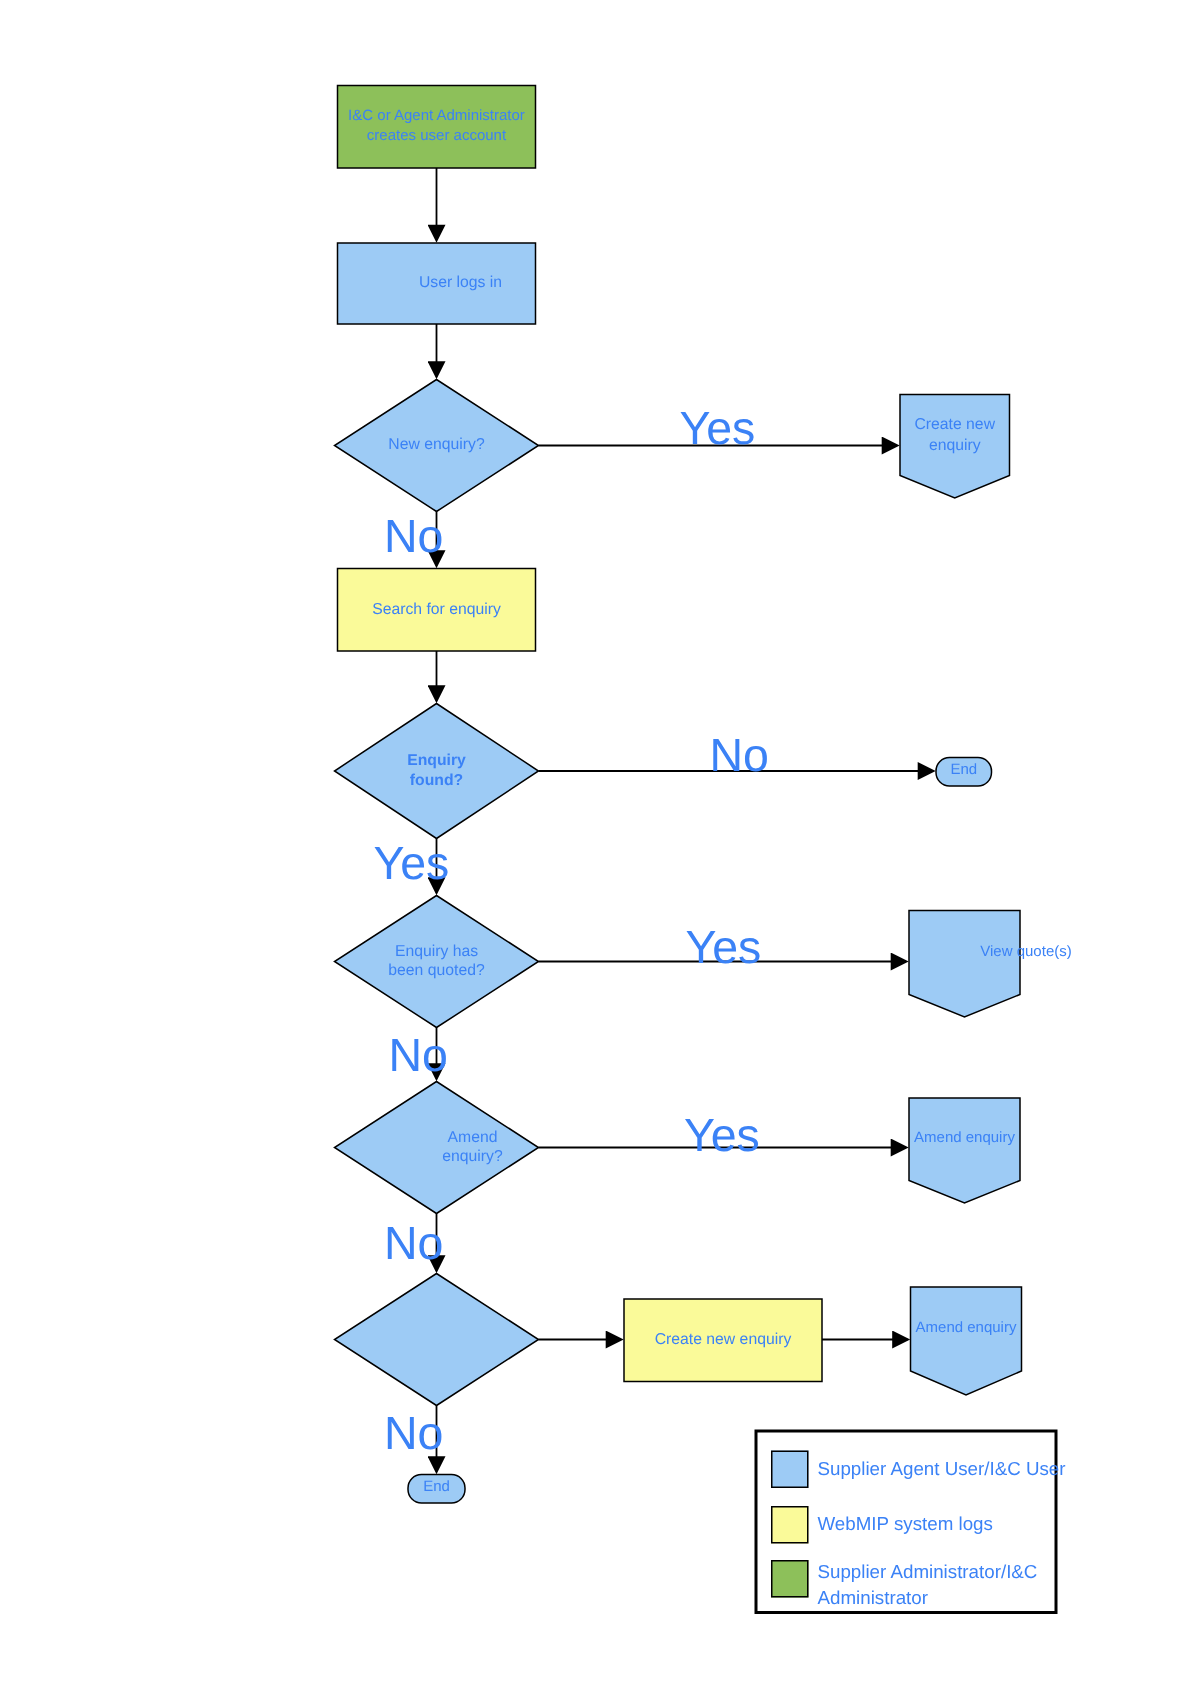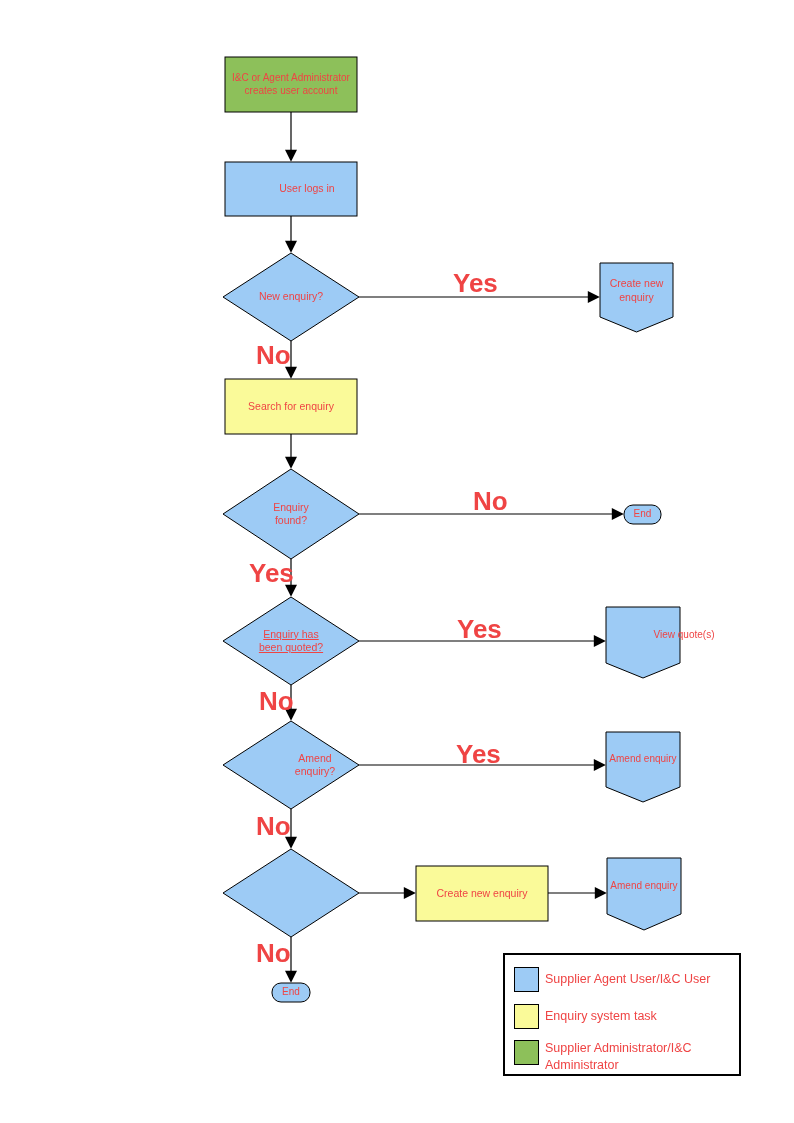--- a/index.html
+++ b/index.html
@@ -1,36 +1,36 @@
 <!DOCTYPE html>
 <html style="--color-user: #9DCBF5; --color-system: #FAFA99; --color-admin: #8DC05A; --color-line: #000000;"><head>
 <meta charset="utf-8">
 <style>
   html,body{margin:0;padding:0;background:#ffffff;}
   .page{
     position:relative;width:794px;height:1123px;background:#ffffff;overflow:hidden;
-    font-family:"Liberation Sans", sans-serif;color:#ef4444;
+    font-family:"Liberation Sans", sans-serif;color:#3b82f6;
   }
   svg.canvas{position:absolute;left:0;top:0;}
   svg.canvas .shape{stroke:#000;stroke-width:1;}
   svg.canvas line{stroke:#000;stroke-width:1.2;}
   .fill-user{fill:var(--color-user);background:var(--color-user);}
   .fill-system{fill:var(--color-system);background:var(--color-system);}
   .fill-admin{fill:var(--color-admin);background:var(--color-admin);}
   .node-label{
     position:absolute;display:flex;align-items:center;justify-content:center;
     text-align:center;font-size:10.5px;line-height:1.25;pointer-events:none;
   }
   .node-label .t{display:inline-block;}
   .small{font-size:10px;}
   .edge-label{
-    position:absolute;font-size:26px;line-height:1;white-space:nowrap;font-weight:bold;
+    position:absolute;font-size:31px;line-height:1;white-space:nowrap;
   }
   .legend{
-    position:absolute;left:503px;top:953px;width:238px;height:123px;
+    position:absolute;left:503px;top:953px;width:202px;height:123px;
     border:2px solid #000;background:#fff;box-sizing:border-box;
   }
   .legend-row{position:absolute;left:0;width:100%;}
   .legend-swatch{
     position:absolute;left:9px;top:0;width:25px;height:25px;
     border:1px solid #000;box-sizing:border-box;
   }
   .legend-label{
     position:absolute;left:40px;top:0;width:180px;font-size:12.5px;line-height:17px;
   }
@@ -90,28 +90,28 @@
     </div>
   <div class="node-label" style="left:223px;top:253px;width:136px;height:88px;text-align:center;">
       <span class="t">New enquiry?</span>
     </div>
   <div class="node-label" style="left:600px;top:263px;width:73px;height:55px;">
       <span class="t" style="width:62px;">Create new enquiry</span>
     </div>
   <div class="node-label" style="left:225px;top:379px;width:132px;height:55px;border-radius:20px;">
       <span class="t">Search for enquiry</span>
     </div>
-  <div class="node-label" style="left:223px;top:469px;width:136px;height:90px;">
+  <div class="node-label" style="left:223px;top:469px;width:136px;height:90px;font-weight:bold;">
       <span class="t" style="width:58px;">Enquiry found?</span>
     </div>
   <div class="node-label small" style="left:624px;top:505px;width:37px;height:19px;">
       <span class="t">End</span>
     </div>
   <div class="node-label" style="left:223px;top:597px;width:136px;height:88px;">
-      <span class="t" style="width:80px;text-decoration:underline;">Enquiry has been quoted?</span>
+      <span class="t" style="width:80px;">Enquiry has been quoted?</span>
     </div>
   <div class="node-label small" style="left:606px;top:607px;width:74px;height:56px;margin-left:41px;">
       <span class="t">View quote(s)</span>
     </div>
   <div class="node-label" style="left:223px;top:721px;width:136px;height:88px;">
       <span class="t" style="width:55px;margin-left:48px;">Amend enquiry?</span>
     </div>
   <div class="node-label small" style="left:606px;top:732px;width:74px;height:55px;">
       <span class="t">Amend enquiry</span>
     </div>
@@ -135,21 +135,21 @@
   <div class="edge-label" style="left:256px;top:813px;">No</div>
   <div class="edge-label" style="left:256px;top:940px;">No</div>
 
   <div class="legend">
     <div class="legend-row r1">
       <div class="legend-swatch fill-user"></div>
       <div class="legend-label">Supplier Agent User/I&amp;C User</div>
     </div>
     <div class="legend-row r2">
       <div class="legend-swatch fill-system"></div>
-      <div class="legend-label">Enquiry system task</div>
+      <div class="legend-label">WebMIP system logs</div>
     </div>
     <div class="legend-row r3">
       <div class="legend-swatch fill-admin"></div>
       <div class="legend-label">Supplier Administrator/I&amp;C Administrator</div>
     </div>
   </div>
 
 </div>
 
 </body></html>

